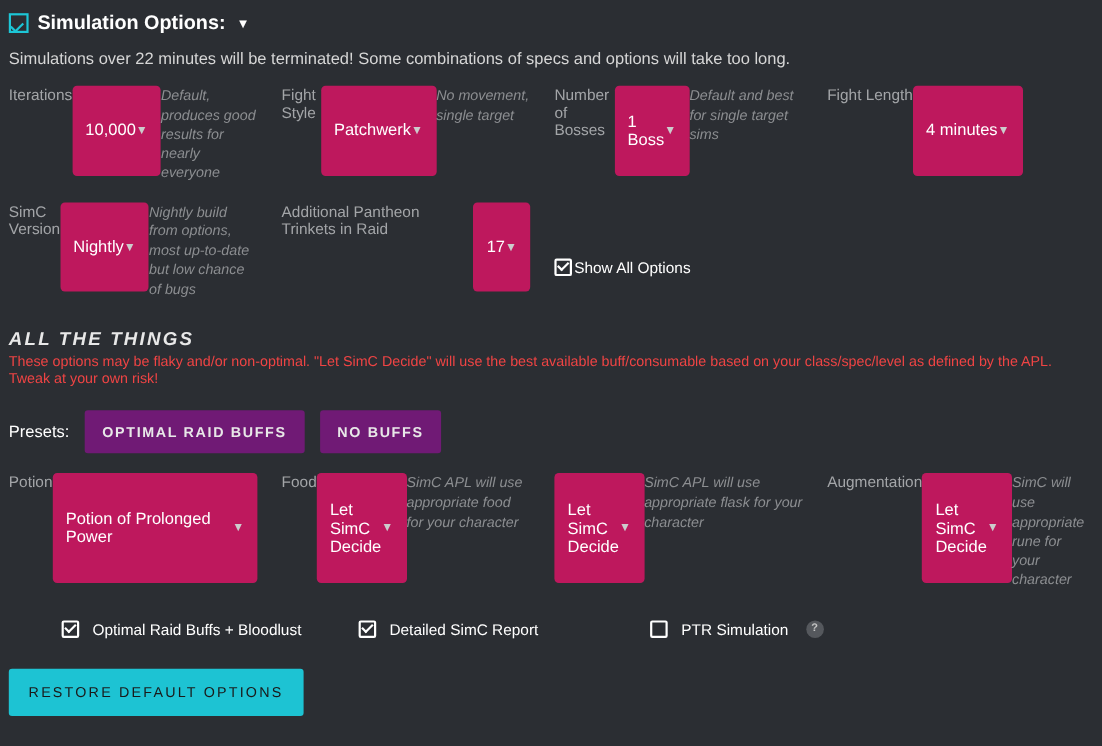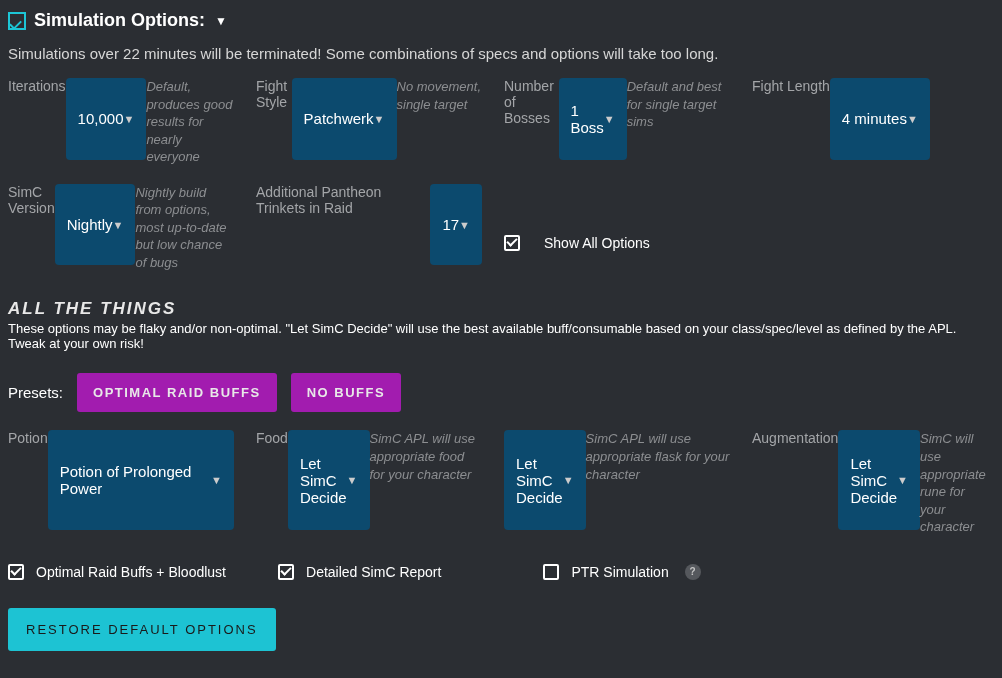--- a/index.html
+++ b/index.html
@@ -61,21 +61,21 @@
       width: 226px;
       display: flex;
       flex-direction: row;
     }
     .label {
       color: #a3a5a8;
       font-size: 14px;
       margin-bottom: 6px;
     }
     .select {
-      background: #0c4a6e;
+      background: #be185d;
       border: none;
       color: #fff;
       font-size: 15px;
       padding: 9px 12px;
       border-radius: 4px;
       display: flex;
       justify-content: space-between;
       align-items: center;
       cursor: pointer;
       margin-bottom: 6px;
@@ -86,21 +86,21 @@
     }
     .helper {
       color: #8c8e91;
       font-size: 13px;
       line-height: 1.35;
       font-style: italic;
     }
     .checkbox-row {
       display: flex;
       align-items: center;
-      gap: 24px;
+      gap: 2px;
       margin-top: 30px;
     }
     .checkbox {
       width: 16px;
       height: 16px;
       border: 2px solid #fff;
       border-radius: 2px;
       position: relative;
       display: inline-block;
       flex-shrink: 0;
@@ -123,55 +123,56 @@
     .section-title {
       font-size: 17px;
       font-weight: 600;
       letter-spacing: 2px;
       margin-top: 28px;
       margin-bottom: 2px;
       color: #e8e8e8;
       font-style: italic;
     }
     .section-sub {
-      color: #ffffff;
+      color: #ef4444;
       font-size: 13px;
       margin-bottom: 22px;
     }
     .presets {
       display: flex;
       align-items: center;
       gap: 14px;
       margin-bottom: 18px;
     }
     .presets-label {
       font-size: 15px;
     }
     .preset-btn {
-      background: #a21caf;
+      background: #701a75;
       border: none;
       color: #e8e8e8;
       font-size: 13px;
       font-weight: 600;
       letter-spacing: 1.5px;
       padding: 12px 16px;
       border-radius: 3px;
       cursor: pointer;
     }
     .checkbox-footer-row {
       display: flex;
       gap: 40px;
       margin-top: 28px;
       margin-bottom: 28px;
       align-items: center;
     }
     .footer-check {
       display: flex;
       align-items: center;
       gap: 12px;
+      margin-left: 48px;
     }
     .help-icon {
       width: 16px;
       height: 16px;
       border-radius: 50%;
       background: #55585d;
       color: #c5c5c5;
       font-size: 10px;
       font-weight: bold;
       display: inline-flex;

